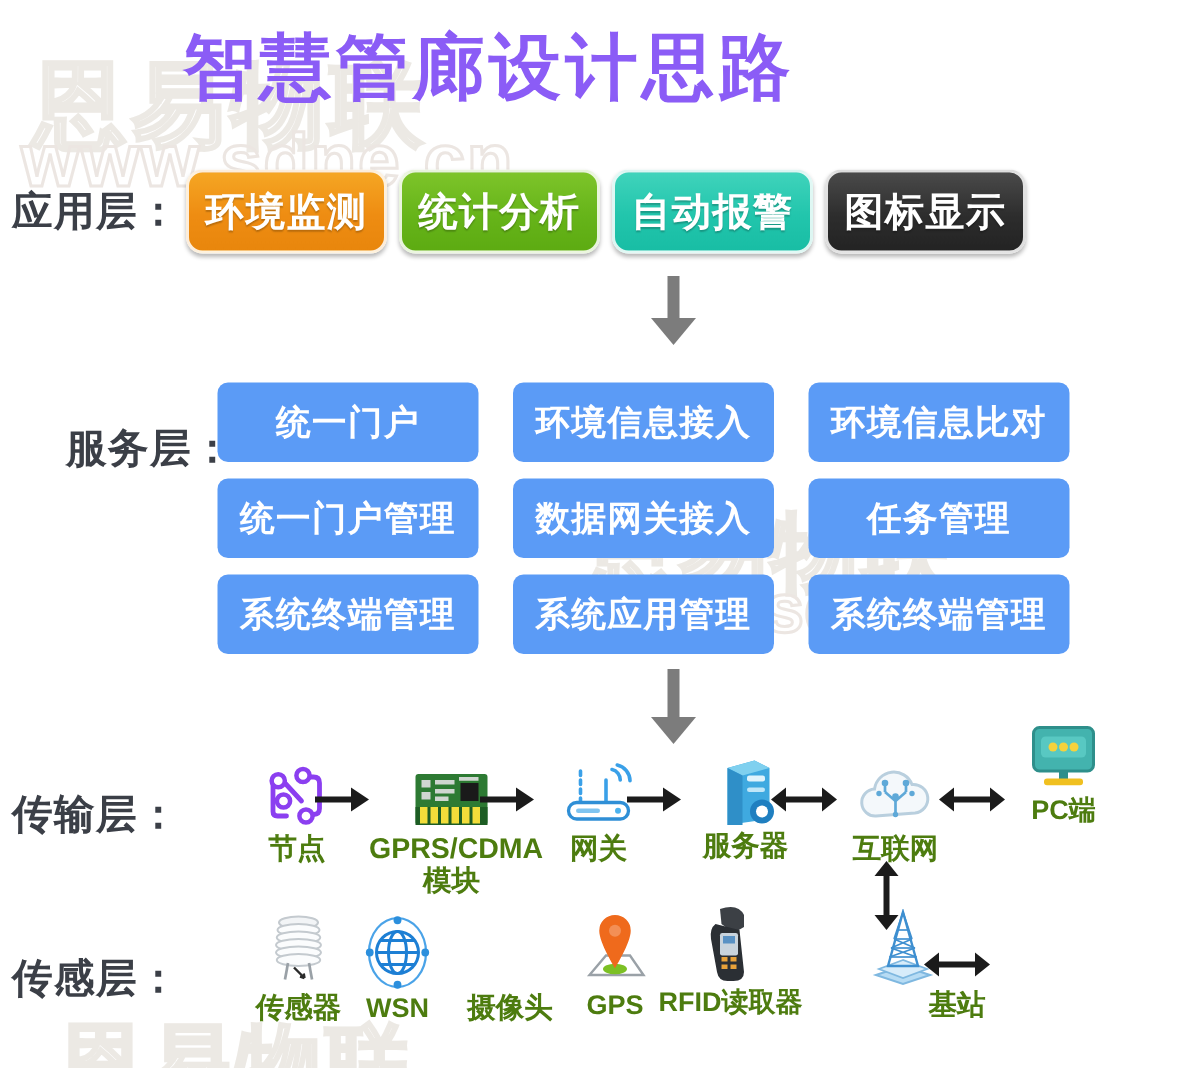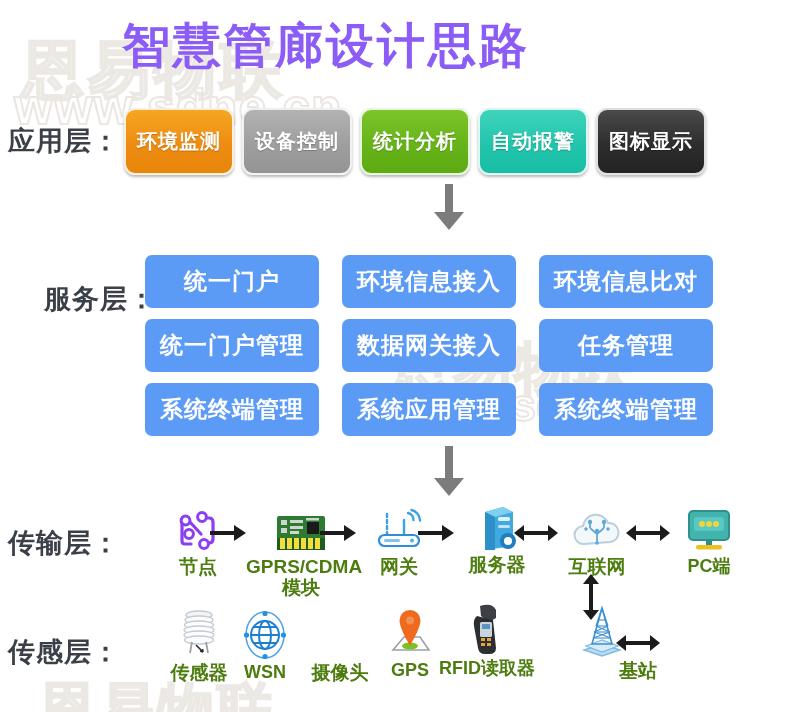--- a/index.html
+++ b/index.html
@@ -30,23 +30,23 @@
 
   
   .row-label{
     position:absolute;font-size:27px;font-weight:700;color:#3b3f47;
     letter-spacing:1px;white-space:nowrap;
   }
 
   
   #app-row{position:absolute;left:124px;top:112px;height:58px;display:flex;gap:8px;align-items:center;}
   .pill{
-    height:67px;box-sizing:border-box;border-radius:11px;
+    height:56px;box-sizing:border-box;border-radius:11px;
     display:flex;align-items:center;justify-content:center;
-    padding:16px 11px;font-size:20px;font-weight:700;letter-spacing:1px;
+    padding:16px 11px;font-size:26px;font-weight:700;letter-spacing:1px;
     color:#ffffff;white-space:nowrap;
     box-shadow:0 2px 3px rgba(0,0,0,.28);
     text-shadow:0 1px 1px rgba(0,0,0,.22);
     border:2px solid rgba(255,255,255,.85);
   }
   .pill.orange{background:linear-gradient(180deg,#f5a623 0%,#ee8c12 55%,#e8860c 100%);}
   .pill.gray  {background:linear-gradient(180deg,#b3b3b3 0%,#9e9e9e 55%,#949494 100%);}
   .pill.green {background:linear-gradient(180deg,#7dc42a 0%,#66b419 55%,#5dab12 100%);}
   .pill.teal  {background:linear-gradient(180deg,#3fd3bb 0%,#22c5ac 55%,#18bda4 100%);}
   .pill.black {background:linear-gradient(180deg,#4a4a4a 0%,#2d2d2d 55%,#232323 100%);}
@@ -93,21 +93,20 @@
   <div class="wm url wm2">www.sdne.cn</div>
   <div class="wm cn wm3">恩易物联</div>
   <div class="wm url wm4">www.sdne.cn</div>
   <div class="wm cn wm5">恩易物联</div>
 
   <div id="title">智慧管廊设计思路</div>
 
   <div class="row-label" style="left:8px;top:123px;">应用层：</div>
   <div id="app-row">
     <div class="pill orange">环境监测</div>
-    <div class="pill gray">设备控制</div>
     <div class="pill green">统计分析</div>
     <div class="pill teal">自动报警</div>
     <div class="pill black">图标显示</div>
   </div>
 
   <div class="vbig" style="left:434px;top:184px;height:46px;">
     <div class="shaft" style="height:30px;"></div>
     <div class="head" style="top:28px;"></div>
   </div>
 
@@ -268,21 +267,21 @@
   </div>
 
   <div class="harrow" style="left:624px;top:522px;width:48px;">
     <svg width="46" height="20" viewBox="0 0 46 20">
         <path d="M10 10 H36" stroke="#1b1b1b" stroke-width="4"></path>
         <path d="M11 2 L1 10 L11 18 Z" fill="#1b1b1b"></path>
         <path d="M35 2 L45 10 L35 18 Z" fill="#1b1b1b"></path>
       </svg>
   </div>
 
-  <div class="node" style="left:654px;top:502px;">
+  <div class="node" style="left:654px;top:476px;">
     <div class="glyph">
       <svg width="48" height="46" viewBox="0 0 48 46">
         <rect x="4" y="3" width="40" height="29" rx="4" fill="#43b3ae" stroke="#2e8f8b" stroke-width="2"></rect>
         <rect x="9" y="9" width="30" height="14" rx="3" fill="#58c8c2"></rect>
         <g fill="#f5d23c">
             <circle cx="17" cy="16" r="3"></circle>
             <circle cx="24" cy="16" r="3"></circle>
             <circle cx="31" cy="16" r="3"></circle>
           </g>
         <rect x="21" y="32" width="6" height="6" fill="#2e8f8b"></rect>

